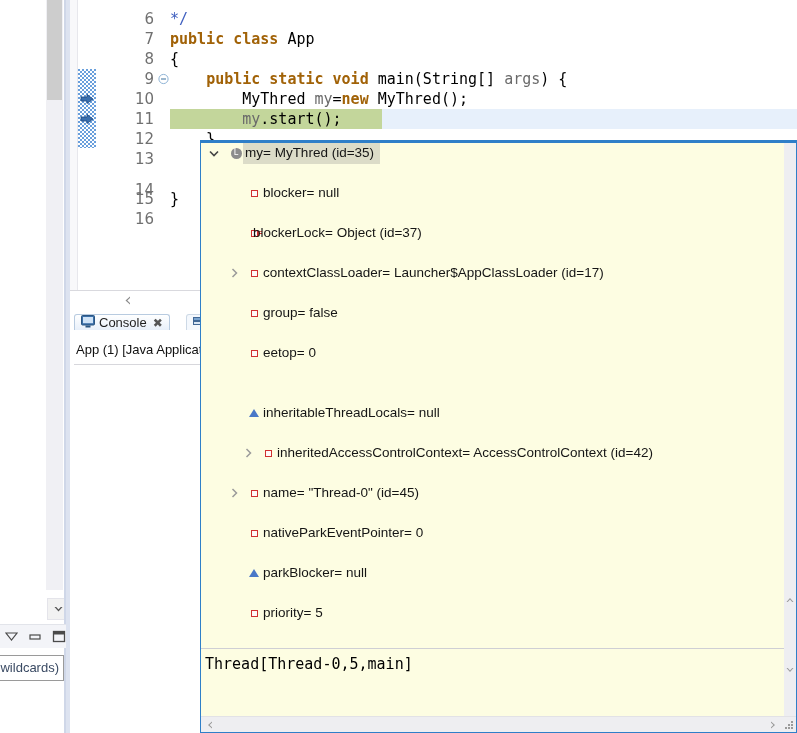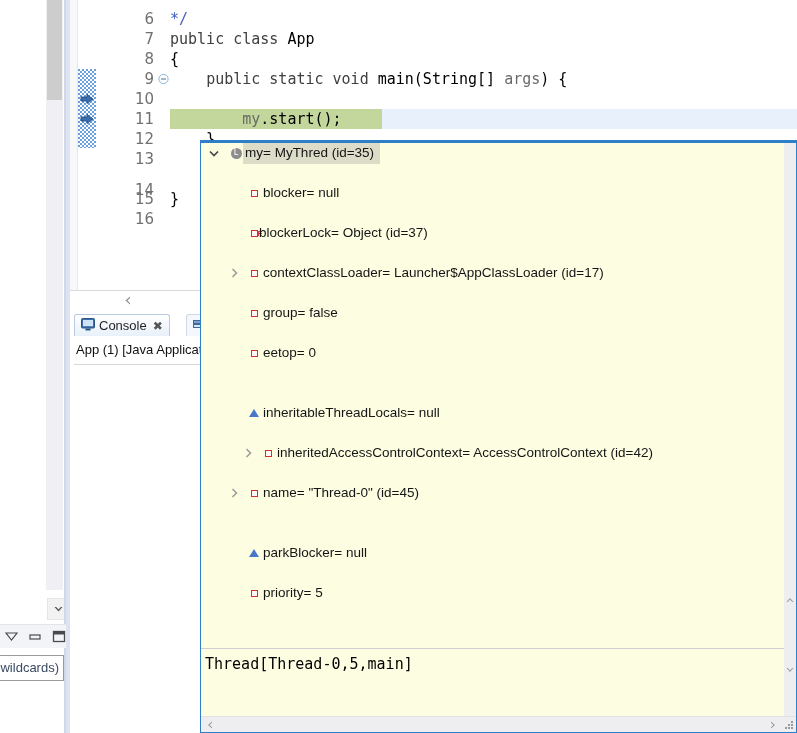--- a/index.html
+++ b/index.html
@@ -94,21 +94,21 @@
     position: absolute; left: 100px; top: 0; right: 0; height: 298px;
     overflow: hidden;
   }
   .cline {
     position: absolute; left: 0; right: 0; height: 20px; line-height: 20px;
     font-family: "DejaVu Sans Mono", monospace; font-size: 15px;
     white-space: pre; color: #000;
   }
   .hl-green { position:absolute; left:0; width:212px; height:20px; background:#c3d69b; }
   .hl-blue  { position:absolute; left:212px; right:0; height:20px; background:#e7f0fb; }
-  .kw   { color: #404040; font-weight: normal; }
+  .kw   { color: #a16207; font-weight: bold; }
   .cmt  { color: #3f5fbf; }
   .loc  { color: #6a6a6a; }
   .pln  { color: #000000; }
   .editor-bottom-bar {
     position: absolute; left: 0; top: 290px; width: 100%; height: 20px;
     background: #ffffff; border-top: 1px solid #d9d9de;
   }
   .editor-hscroll-arrow {
     position: absolute; left: 50px; top: 292px; width: 14px; height: 16px;
     display: flex; align-items: center; justify-content: center;
@@ -117,21 +117,21 @@
   
   .console-view {
     position: absolute; left: 70px; top: 312px; width: 727px; height: 421px;
     background: #ffffff;
   }
   .console-tabs {
     position: absolute; left: 0; top: 0; width: 727px; height: 26px;
     background: #ffffff;
   }
   .ctab {
-    position: absolute; top: 2px; height: 22px;
+    position: absolute; top: 2px; height: 16px;
     display: flex; align-items: center; gap: 4px;
     font-size: 13px; color: #1f1f1f; padding: 0 6px;
     border-top: 1px solid #b8cbe0; border-left: 1px solid #b8cbe0; border-right: 1px solid #b8cbe0;
     border-top-left-radius: 3px; border-top-right-radius: 3px;
     background: linear-gradient(#ffffff, #e8f0fa);
   }
   .ctab.active { left: 4px; }
   .ctab.inactive { left: 116px; background: #f4f8fd; border-color: #cdd9e6; }
   .ctab .x { color: #555; font-size: 12px; margin-left: 2px; }
   .console-subtitle {
@@ -271,20 +271,21 @@
           <div class="linenum" style="top: 149px;">13</div>
           <div class="linenum" style="top: 180px;">14</div>
           <div class="linenum" style="top: 189px;">15</div>
           <div class="linenum" style="top: 209px;">16</div>
         </div>
       <div class="code-area">
           <div class="cline" style="top: 9px;"><span style="position: relative;"><span class="cmt">*/</span></span></div>
           <div class="cline" style="top: 29px;"><span style="position: relative;"><span class="kw">public class </span><span class="pln">App</span></span></div>
           <div class="cline" style="top: 49px;"><span style="position: relative;"><span class="pln">{</span></span></div>
           <div class="cline" style="top: 69px;"><span style="position: relative;"><span class="pln">    </span><span class="kw">public static void </span><span class="pln">main(String[] </span><span class="loc">args</span><span class="pln">) {</span></span></div>
+          <div class="cline" style="top: 89px;"><span style="position: relative;"><span class="pln">        MyThred </span><span class="loc">my</span><span class="pln">=</span><span class="kw">new </span><span class="pln">MyThred();</span></span></div>
           <div class="cline" style="top: 109px;"><span class="hl-green"></span><span class="hl-blue"></span><span style="position: relative;"><span class="pln">        </span><span class="loc">my</span><span class="pln">.start();</span></span></div>
           <div class="cline" style="top: 129px;"><span style="position: relative;"><span class="pln">    }</span></span></div>
           <div class="cline" style="top: 149px;"><span style="position: relative;"><span class="pln"></span></span></div>
           <div class="cline" style="top: 169px;"><span style="position: relative;"><span class="pln"></span></span></div>
           <div class="cline" style="top: 189px;"><span style="position: relative;"><span class="pln">}</span></span></div>
           <div class="cline" style="top: 209px;"><span style="position: relative;"><span class="pln"></span></span></div>
         </div>
       <div class="editor-bottom-bar"></div>
       <div class="editor-hscroll-arrow">
         <svg width="7" height="9" viewBox="0 0 7 9">
@@ -354,21 +355,21 @@
         <div class="tt-row" style="top: 20px;">
           <span class="vicon" style="left: 46px;">
             <span class="ic-sq"></span>
           </span>
           <span class="vlabel" style="left: 62px;">blocker= null</span>
         </div>
         <div class="tt-row" style="top: 40px;">
           <span class="vicon" style="left: 46px;">
             <span class="ic-sq final"></span>
           </span>
-          <span class="vlabel" style="left: 58px;">blockerLock= Object  (id=37)</span>
+          <span class="vlabel" style="left: 52px;">blockerLock= Object  (id=37)</span>
         </div>
         <div class="tt-row" style="top: 60px;">
           <span class="twisty" style="left: 26px;">
             <svg width="7" height="10" viewBox="0 0 7 10">
               <path d="M1.5 1 L5.5 5 L1.5 9" fill="none" stroke="#9a9a9a" stroke-width="1.5"></path>
             </svg>
           </span>
           <span class="vicon" style="left: 46px;">
             <span class="ic-sq"></span>
           </span>
@@ -406,20 +407,26 @@
         <div class="tt-row" style="top: 180px;">
           <span class="twisty" style="left: 26px;">
             <svg width="7" height="10" viewBox="0 0 7 10">
               <path d="M1.5 1 L5.5 5 L1.5 9" fill="none" stroke="#9a9a9a" stroke-width="1.5"></path>
             </svg>
           </span>
           <span class="vicon" style="left: 46px;">
             <span class="ic-sq"></span>
           </span>
           <span class="vlabel" style="left: 62px;">name= "Thread-0" (id=45)</span>
+        </div>
+        <div class="tt-row" style="top: 200px;">
+          <span class="vicon" style="left: 46px;">
+            <span class="ic-sq"></span>
+          </span>
+          <span class="vlabel" style="left: 62px;">nativeParkEventPointer= 0</span>
         </div>
         <div class="tt-row" style="top: 220px;">
           <span class="vicon" style="left: 46px;">
             <span class="ic-tri"></span>
           </span>
           <span class="vlabel" style="left: 62px;">parkBlocker= null</span>
         </div>
         <div class="tt-row" style="top: 240px;">
           <span class="vicon" style="left: 46px;">
             <span class="ic-sq"></span>

